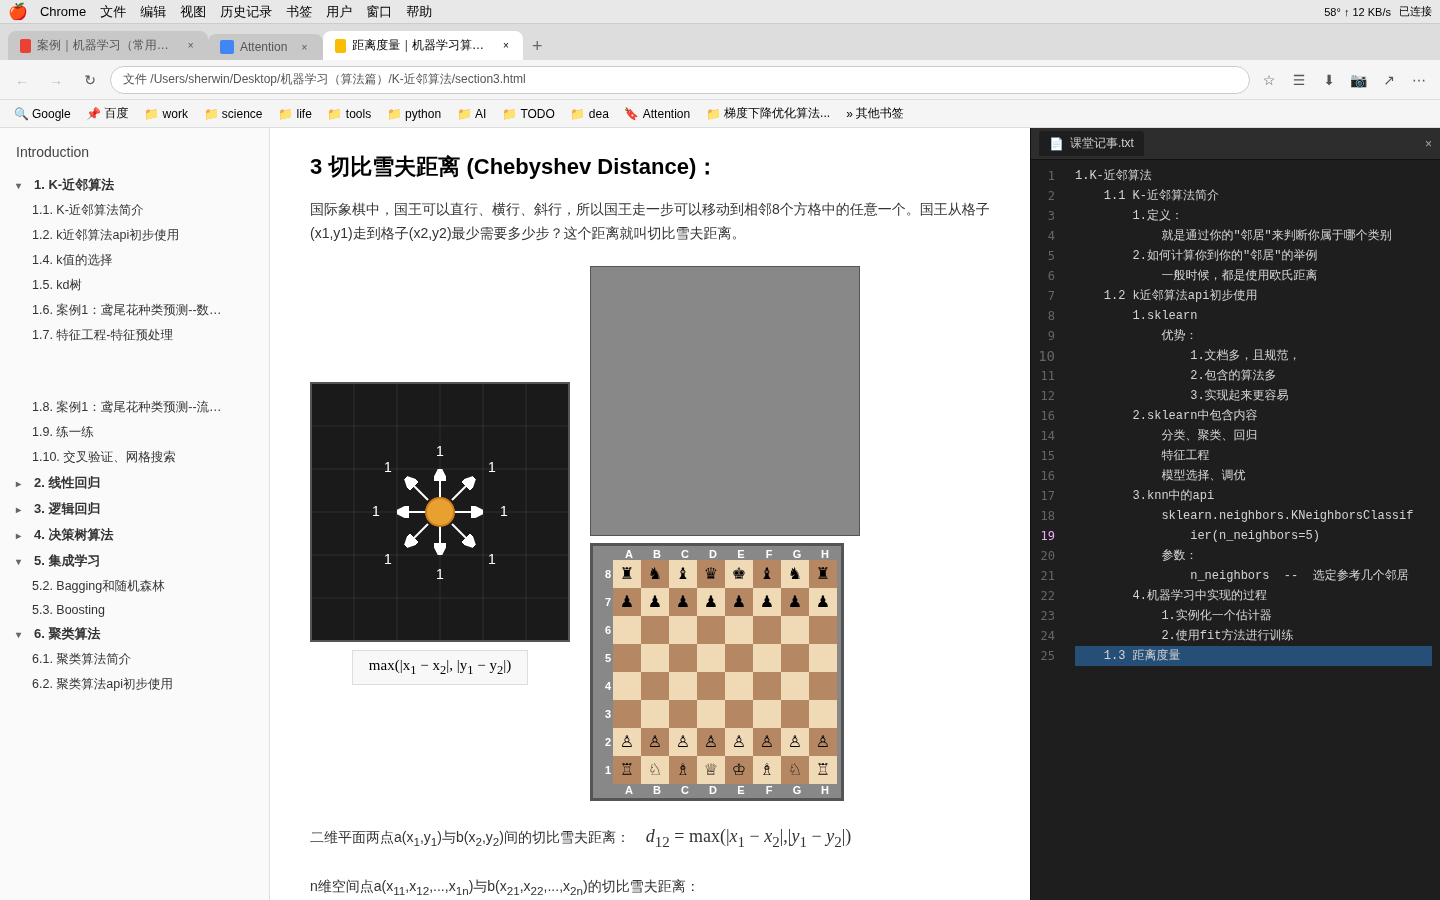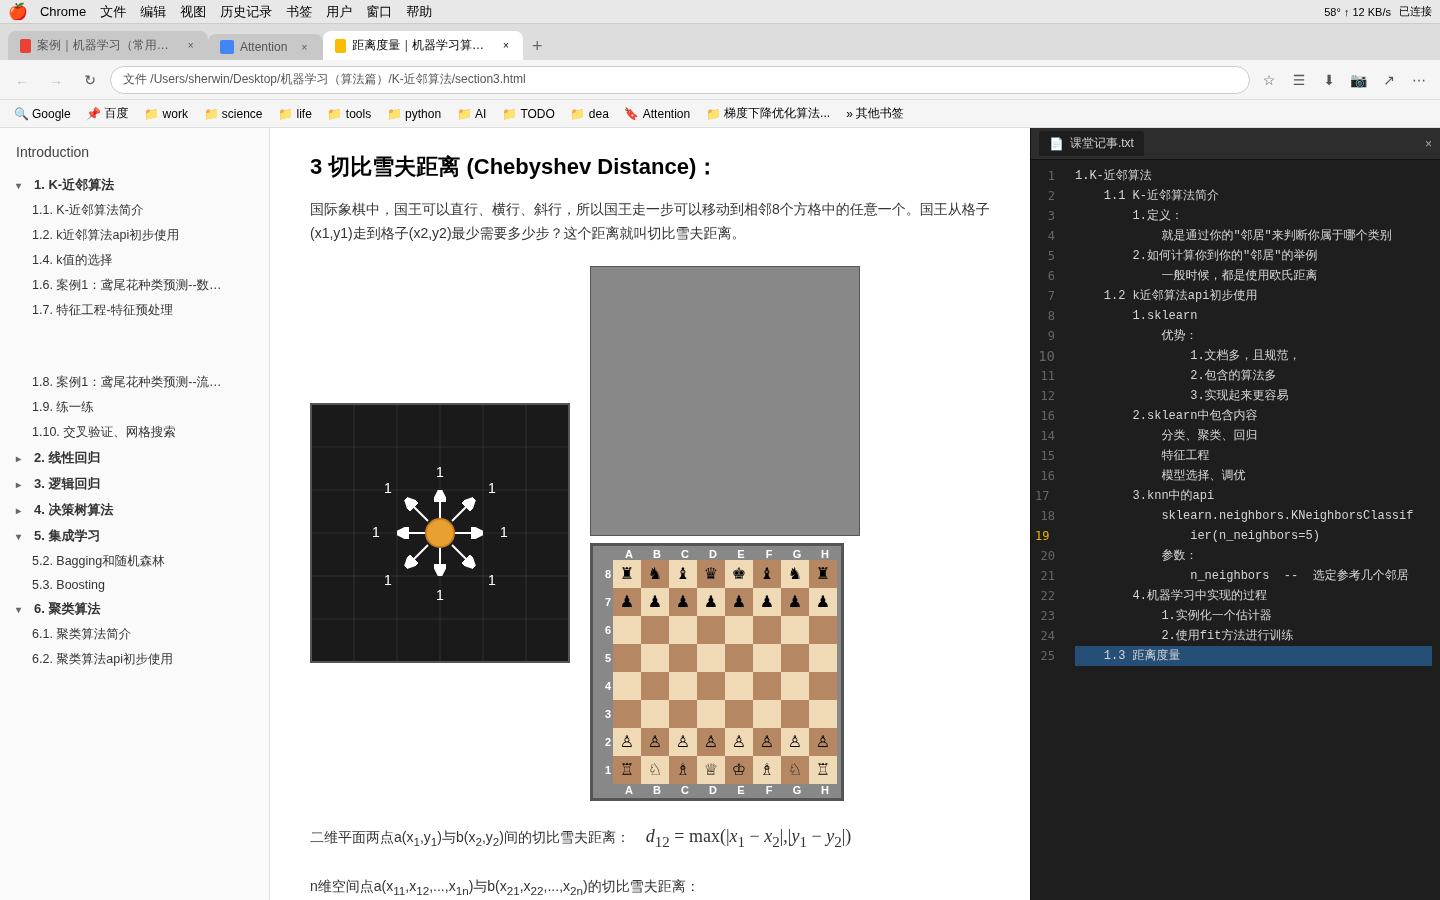--- a/index.html
+++ b/index.html
@@ -201,20 +201,23 @@
       <div class="toc-item sub">
         <span>1.1. K-近邻算法简介</span>
       </div>
       <div class="toc-item sub">
         <span>1.2. k近邻算法api初步使用</span>
       </div>
       <div class="toc-item sub">
         <span>1.4. k值的选择</span>
       </div>
       <div class="toc-item sub">
+        <span>1.5. kd树</span>
+      </div>
+      <div class="toc-item sub">
         <span style="overflow:hidden;text-overflow:ellipsis;white-space:nowrap;max-width:200px;">1.6. 案例1：鸢尾花种类预测--数据...</span>
       </div>
       <div class="toc-item sub">
         <span>1.7. 特征工程-特征预处理</span>
       </div>
       <div class="toc-item sub">
         <span style="overflow:hidden;text-overflow:ellipsis;white-space:nowrap;max-width:200px;margin-top:47px;">1.8. 案例1：鸢尾花种类预测--流程...</span>
       </div>
       <div class="toc-item sub">
         <span>1.9. 练一练</span>
@@ -310,20 +313,23 @@
               <text x="64" y="132" fill="white" font-size="14" text-anchor="middle">1</text>
               <text x="128" y="72" fill="white" font-size="14" text-anchor="middle">1</text>
               <text x="128" y="195" fill="white" font-size="14" text-anchor="middle">1</text>
               <text x="180" y="88" fill="white" font-size="14" text-anchor="middle">1</text>
               <text x="76" y="88" fill="white" font-size="14" text-anchor="middle">1</text>
               <text x="180" y="180" fill="white" font-size="14" text-anchor="middle">1</text>
               <text x="76" y="180" fill="white" font-size="14" text-anchor="middle">1</text>
             </svg>
           </div>
 
+          <div style="margin-top:8px;background:#f8f8f8;border:1px solid #ddd;padding:6px 16px;font-family:'Times New Roman',serif;font-size:15px;">
+            max(|x<sub>1</sub> − x<sub>2</sub>|, |y<sub>1</sub> − y<sub>2</sub>|)
+          </div>
         </div>
 
         <div>
           <svg width="270" height="270" viewBox="0 0 270 270">
 
             <rect x="0" y="0" width="270" height="270" fill="#888" stroke="#555" stroke-width="2"></rect>
 
             <g id="board">
             </g>
           </svg>
@@ -475,23 +481,23 @@
             <div style="height: 20px; line-height: 20px; color: rgb(102, 102, 102); font-size: 12px; text-align: right; padding-right: 8px; user-select: none;">7</div>
             <div style="height: 20px; line-height: 20px; color: rgb(102, 102, 102); font-size: 12px; text-align: right; padding-right: 8px; user-select: none;">8</div>
             <div style="height: 20px; line-height: 20px; color: rgb(102, 102, 102); font-size: 12px; text-align: right; padding-right: 8px; user-select: none;">9</div>
             <div style="height: 20px; line-height: 20px; color: rgb(102, 102, 102); font-size: 14px; text-align: right; padding-right: 8px; user-select: none;">10</div>
             <div style="height: 20px; line-height: 20px; color: rgb(102, 102, 102); font-size: 12px; text-align: right; padding-right: 8px; user-select: none;">11</div>
             <div style="height: 20px; line-height: 20px; color: rgb(102, 102, 102); font-size: 12px; text-align: right; padding-right: 8px; user-select: none;">12</div>
             <div style="height: 20px; line-height: 20px; color: rgb(102, 102, 102); font-size: 12px; text-align: right; padding-right: 8px; user-select: none;">16</div>
             <div style="height: 20px; line-height: 20px; color: rgb(102, 102, 102); font-size: 12px; text-align: right; padding-right: 8px; user-select: none;">14</div>
             <div style="height: 20px; line-height: 20px; color: rgb(102, 102, 102); font-size: 12px; text-align: right; padding-right: 8px; user-select: none;">15</div>
             <div style="height: 20px; line-height: 20px; color: rgb(102, 102, 102); font-size: 12px; text-align: right; padding-right: 8px; user-select: none;">16</div>
-            <div style="height: 20px; line-height: 20px; color: rgb(102, 102, 102); font-size: 12px; text-align: left; padding-right: 8px; user-select: none;">17</div>
+            <div style="height: 20px; line-height: 20px; color: rgb(102, 102, 102); font-size: 12px; text-align: right; padding-right: 8px; user-select: none;">17</div>
             <div style="height: 20px; line-height: 20px; color: rgb(102, 102, 102); font-size: 12px; text-align: right; padding-right: 8px; user-select: none;">18</div>
-            <div style="height: 20px; line-height: 20px; color: #eab308; font-size: 12px; text-align: left; padding-right: 8px; user-select: none;">19</div>
+            <div style="height: 20px; line-height: 20px; color: #f0abfc; font-size: 12px; text-align: right; padding-right: 8px; user-select: none;">19</div>
             <div style="height: 20px; line-height: 20px; color: rgb(102, 102, 102); font-size: 12px; text-align: right; padding-right: 8px; user-select: none;">20</div>
             <div style="height: 20px; line-height: 20px; color: rgb(102, 102, 102); font-size: 12px; text-align: right; padding-right: 8px; user-select: none;">21</div>
             <div style="height: 20px; line-height: 20px; color: rgb(102, 102, 102); font-size: 12px; text-align: right; padding-right: 8px; user-select: none;">22</div>
             <div style="height: 20px; line-height: 20px; color: rgb(102, 102, 102); font-size: 12px; text-align: right; padding-right: 8px; user-select: none;">23</div>
             <div style="height: 20px; line-height: 20px; color: rgb(102, 102, 102); font-size: 12px; text-align: right; padding-right: 8px; user-select: none;">24</div>
             <div style="height: 20px; line-height: 20px; color: rgb(102, 102, 102); font-size: 12px; text-align: right; padding-right: 8px; user-select: none;">25</div>
           </div>
         <div class="editor-text" id="editor-text"><div style="height: 20px; line-height: 20px; font-size: 12px; white-space: pre; color: rgb(212, 212, 212);">1.K-近邻算法</div><div style="height: 20px; line-height: 20px; font-size: 12px; white-space: pre; color: rgb(212, 212, 212);">    1.1 K-近邻算法简介</div><div style="height: 20px; line-height: 20px; font-size: 12px; white-space: pre; color: rgb(212, 212, 212);">        1.定义：</div><div style="height: 20px; line-height: 20px; font-size: 12px; white-space: pre; color: rgb(212, 212, 212);">            就是通过你的"邻居"来判断你属于哪个类别</div><div style="height: 20px; line-height: 20px; font-size: 12px; white-space: pre; color: rgb(212, 212, 212);">        2.如何计算你到你的"邻居"的举例</div><div style="height: 20px; line-height: 20px; font-size: 12px; white-space: pre; color: rgb(212, 212, 212);">            一般时候，都是使用欧氏距离</div><div style="height: 20px; line-height: 20px; font-size: 12px; white-space: pre; color: rgb(212, 212, 212);">    1.2 k近邻算法api初步使用</div><div style="height: 20px; line-height: 20px; font-size: 12px; white-space: pre; color: rgb(212, 212, 212);">        1.sklearn</div><div style="height: 20px; line-height: 20px; font-size: 12px; white-space: pre; color: rgb(212, 212, 212);">            优势：</div><div style="height: 20px; line-height: 20px; font-size: 12px; white-space: pre; color: rgb(212, 212, 212);">                1.文档多，且规范，</div><div style="height: 20px; line-height: 20px; font-size: 12px; white-space: pre; color: rgb(212, 212, 212);">                2.包含的算法多</div><div style="height: 20px; line-height: 20px; font-size: 12px; white-space: pre; color: rgb(212, 212, 212);">                3.实现起来更容易</div><div style="height: 20px; line-height: 20px; font-size: 12px; white-space: pre; color: rgb(212, 212, 212);">        2.sklearn中包含内容</div><div style="height: 20px; line-height: 20px; font-size: 12px; white-space: pre; color: rgb(212, 212, 212);">            分类、聚类、回归</div><div style="height: 20px; line-height: 20px; font-size: 12px; white-space: pre; color: rgb(212, 212, 212);">            特征工程</div><div style="height: 20px; line-height: 20px; font-size: 12px; white-space: pre; color: rgb(212, 212, 212);">            模型选择、调优</div><div style="height: 20px; line-height: 20px; font-size: 12px; white-space: pre; color: rgb(212, 212, 212);">        3.knn中的api</div><div style="height: 20px; line-height: 20px; font-size: 12px; white-space: pre; color: rgb(212, 212, 212);">            sklearn.neighbors.KNeighborsClassif</div><div style="height: 20px; line-height: 20px; font-size: 12px; white-space: pre; color: rgb(212, 212, 212);">                ier(n_neighbors=5)</div><div style="height: 20px; line-height: 20px; font-size: 12px; white-space: pre; color: rgb(212, 212, 212);">            参数：</div><div style="height: 20px; line-height: 20px; font-size: 12px; white-space: pre; color: rgb(212, 212, 212);">                n_neighbors  --  选定参考几个邻居</div><div style="height: 20px; line-height: 20px; font-size: 12px; white-space: pre; color: rgb(212, 212, 212);">        4.机器学习中实现的过程</div><div style="height: 20px; line-height: 20px; font-size: 12px; white-space: pre; color: rgb(212, 212, 212);">            1.实例化一个估计器</div><div style="height: 20px; line-height: 20px; font-size: 12px; white-space: pre; color: rgb(212, 212, 212);">            2.使用fit方法进行训练</div><div style="height: 20px; line-height: 20px; font-size: 12px; white-space: pre; color: rgb(212, 212, 212); background: rgb(38, 79, 120);">    1.3 距离度量</div></div>
       </div>
 

